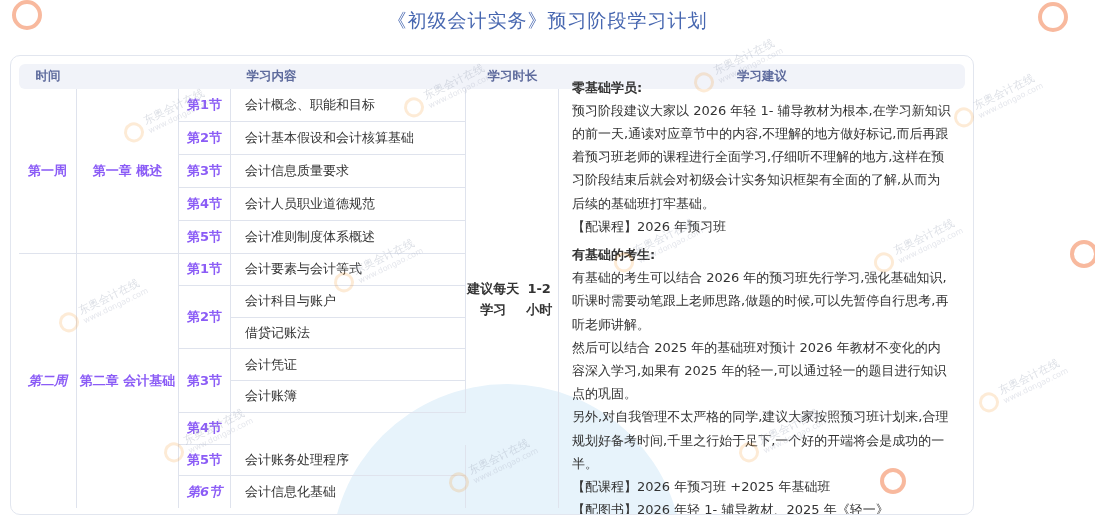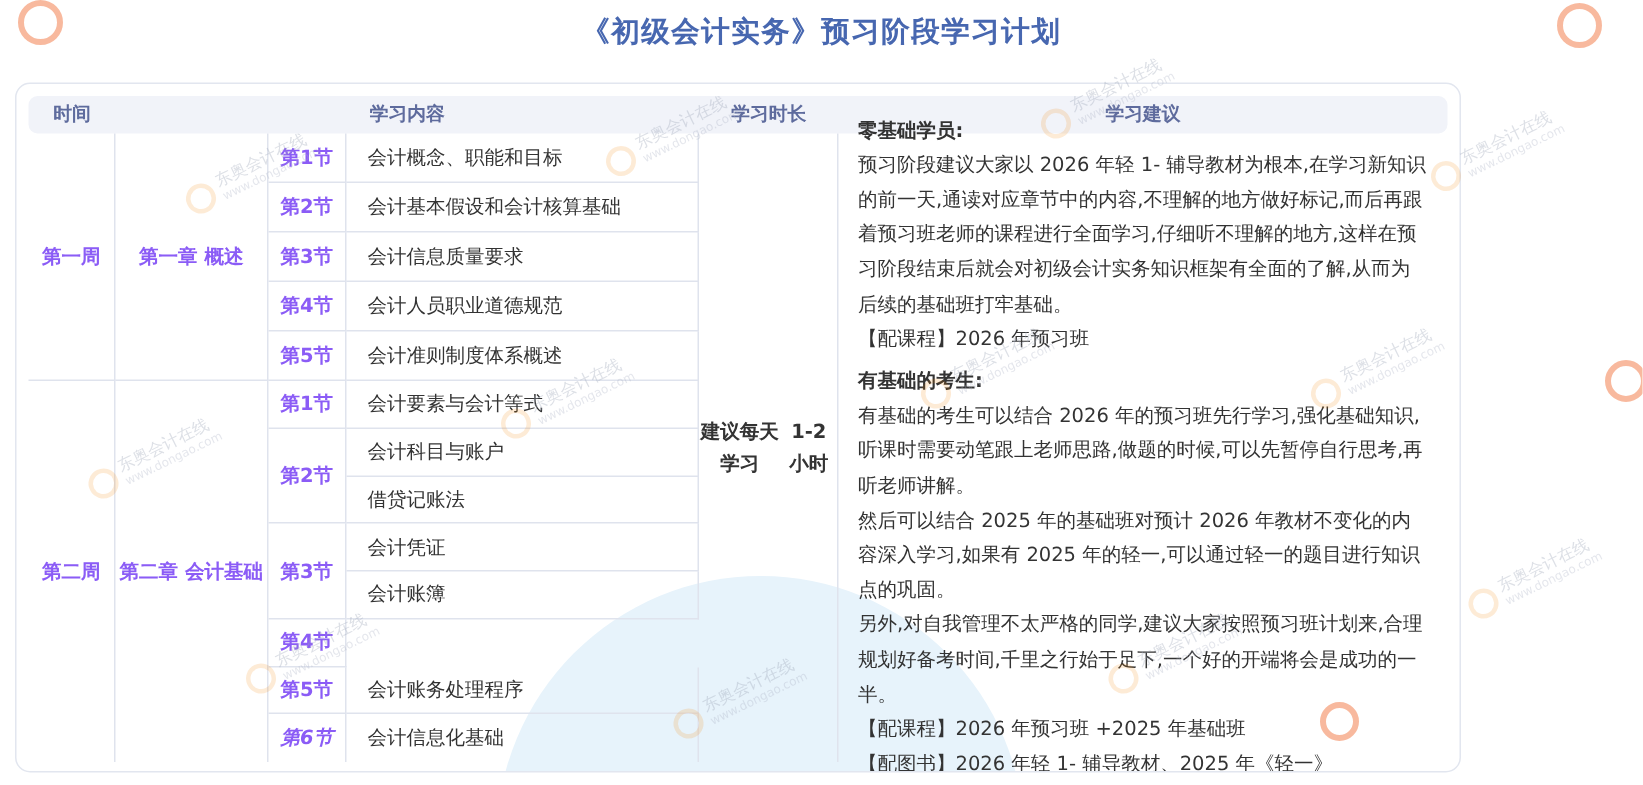--- a/index.html
+++ b/index.html
@@ -4,21 +4,21 @@
 <style>
   html,body{margin:0;padding:0;}
   body{
     width:1095px;height:523px;position:relative;overflow:hidden;
     background:#ffffff;
     font-family:"DejaVu Sans","Liberation Sans",sans-serif;
   }
   .title{
     position:absolute;top:8px;left:0;width:100%;
     text-align:center;margin:0;
-    font-size:19px;font-weight:bold;color:#4767b0;letter-spacing:1px;
+    font-size:19px;font-weight:normal;color:#4767b0;letter-spacing:1px;
   }
   .card{
     position:absolute;left:10px;top:55px;width:964px;height:460px;
     box-sizing:border-box;background:#fff;
     border:1px solid #e2e6ef;border-radius:10px;
     padding:8px 8px 6px 8px;overflow:hidden;
   }
   .bg-circle{
     position:absolute;left:320px;top:328px;width:352px;height:352px;
     border-radius:50%;background:#e7f3fb;z-index:0;
@@ -92,21 +92,21 @@
       <div class="cell c-sec br bb" style="grid-area: 1 / 3 / span 1;">第1节</div>
       <div class="cell c-topic br bb" style="grid-area: 1 / 4 / span 1;">会计概念、职能和目标</div>
       <div class="cell c-sec br bb" style="grid-area: 2 / 3 / span 1;">第2节</div>
       <div class="cell c-topic br bb" style="grid-area: 2 / 4 / span 1;">会计基本假设和会计核算基础</div>
       <div class="cell c-sec br bb" style="grid-area: 3 / 3 / span 1;">第3节</div>
       <div class="cell c-topic br bb" style="grid-area: 3 / 4 / span 1;">会计信息质量要求</div>
       <div class="cell c-sec br bb" style="grid-area: 4 / 3 / span 1;">第4节</div>
       <div class="cell c-topic br bb" style="grid-area: 4 / 4 / span 1;">会计人员职业道德规范</div>
       <div class="cell c-sec br bb" style="grid-area: 5 / 3 / span 1;">第5节</div>
       <div class="cell c-topic br bb" style="grid-area: 5 / 4 / span 1;">会计准则制度体系概述</div>
-      <div class="cell c-time br" style="grid-area: 6 / 1 / span 8;">第二周</div>
+      <div class="cell c-time br" style="grid-area: 6 / 1 / span 8; font-style: italic;">第二周</div>
       <div class="cell c-chap br" style="grid-area: 6 / 2 / span 8;">第二章 会计基础</div>
       <div class="cell c-sec br bb" style="grid-area: 6 / 3 / span 1;">第1节</div>
       <div class="cell c-topic br bb" style="grid-area: 6 / 4 / span 1;">会计要素与会计等式</div>
       <div class="cell c-sec br bb" style="grid-area: 7 / 3 / span 2;">第2节</div>
       <div class="cell c-topic br bb" style="grid-area: 8 / 4 / span 1;">借贷记账法</div>
       <div class="cell c-topic br bb" style="grid-area: 7 / 4 / span 1;">会计科目与账户</div>
       <div class="cell c-sec br bb" style="grid-area: 9 / 3 / span 2;">第3节</div>
       <div class="cell c-topic br bb" style="grid-area: 9 / 4 / span 1;">会计凭证</div>
       <div class="cell c-topic br bb" style="grid-area: 10 / 4 / span 1;">会计账簿</div>
       <div class="cell c-sec br bb" style="grid-area: 11 / 3 / span 1;">第4节</div>

